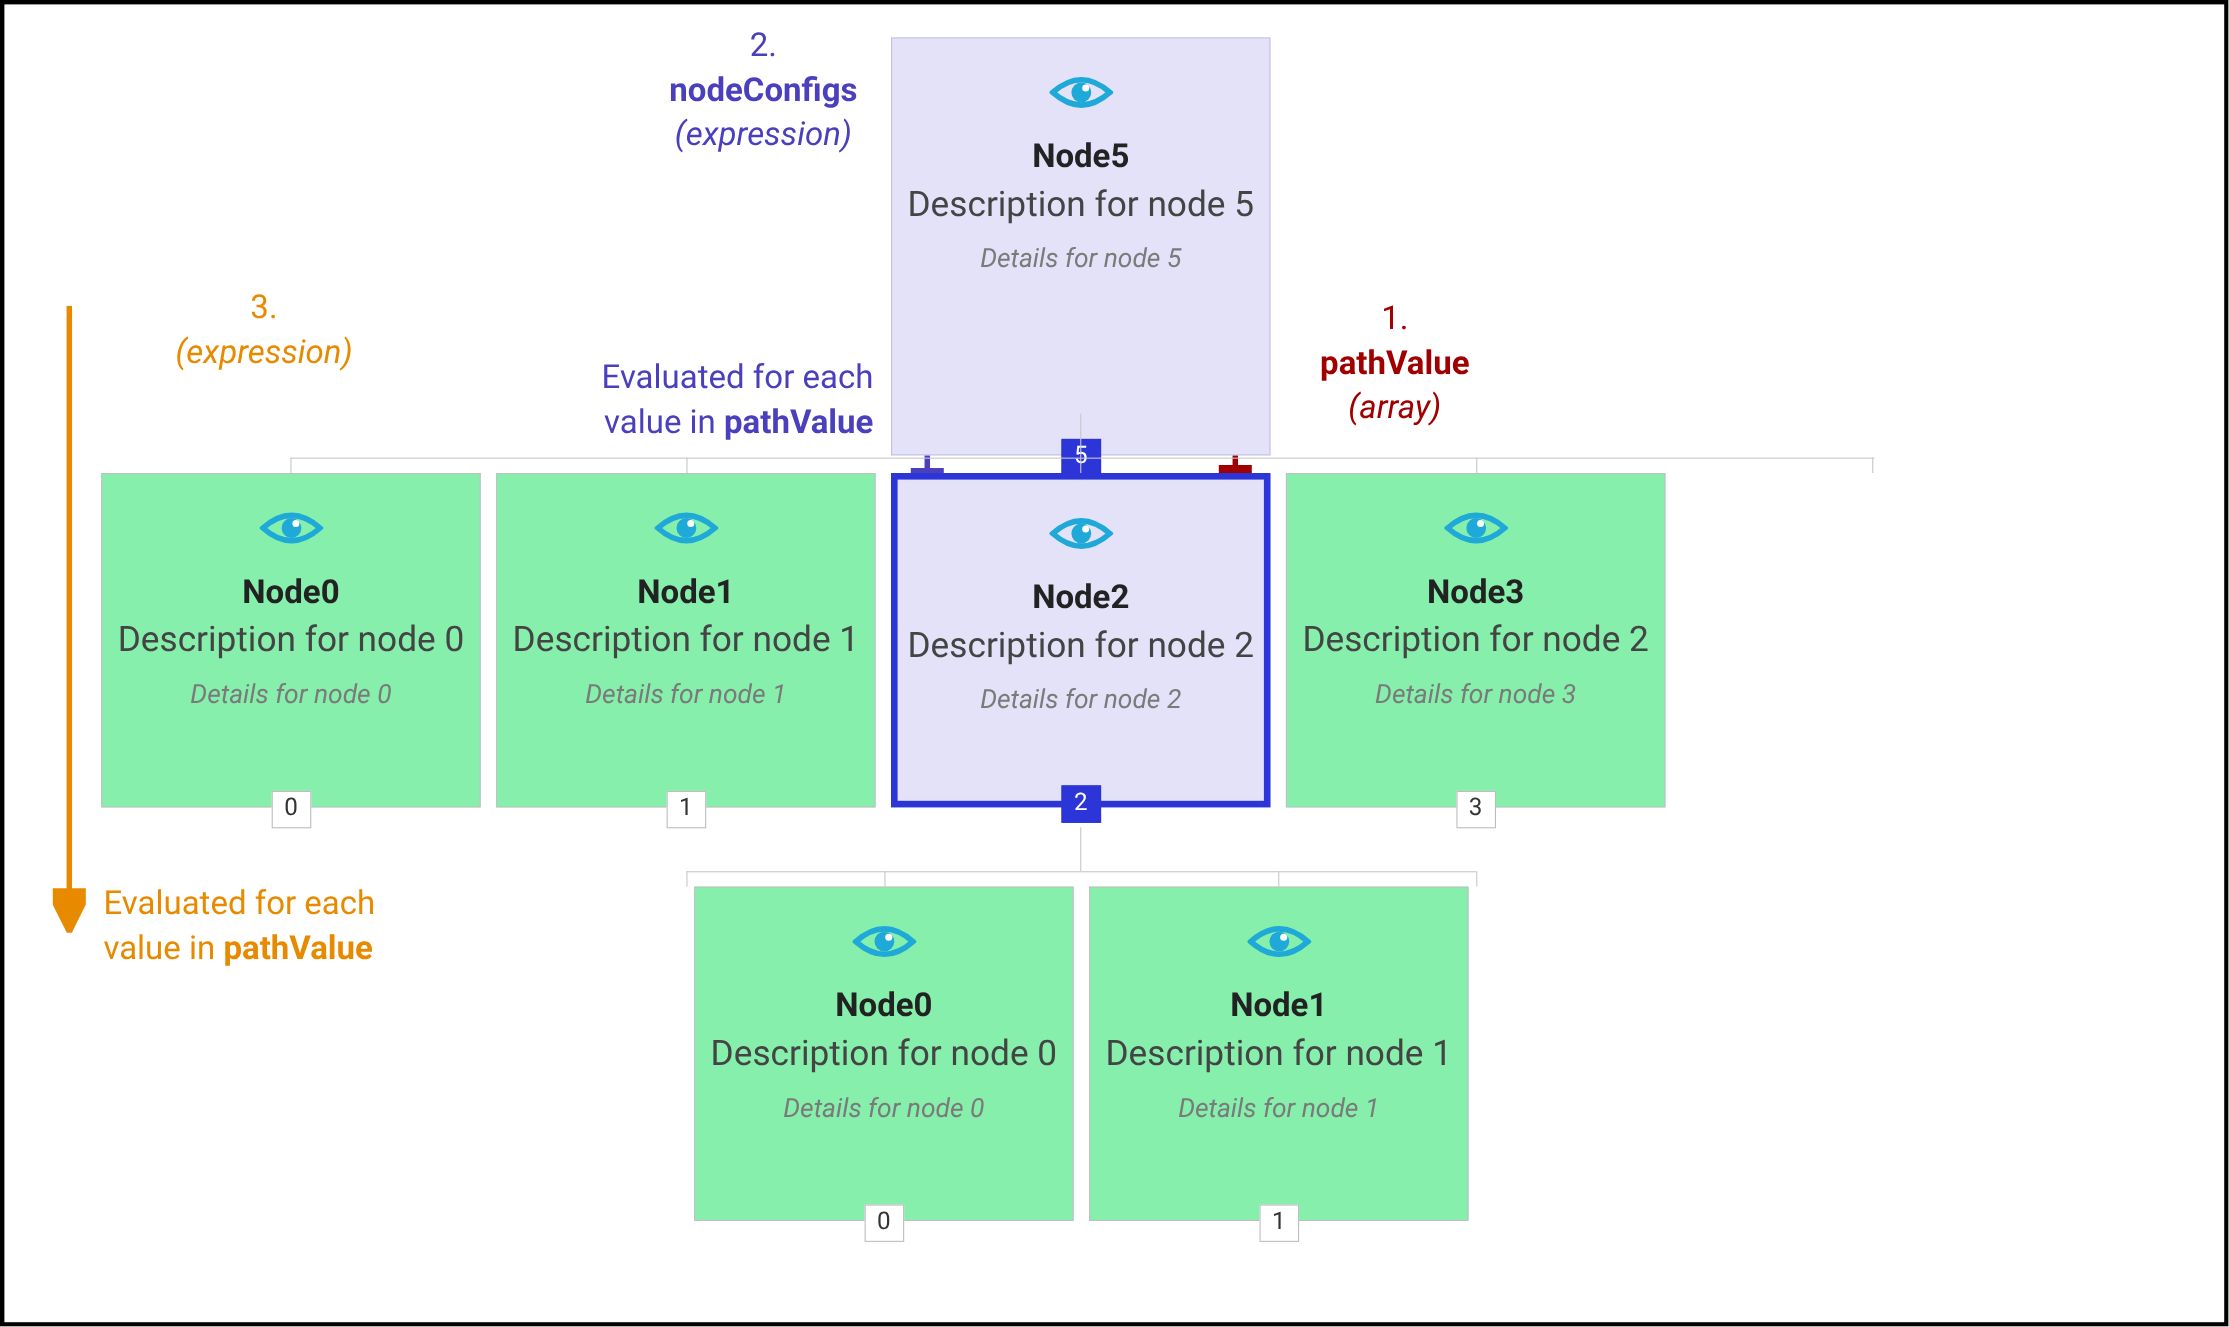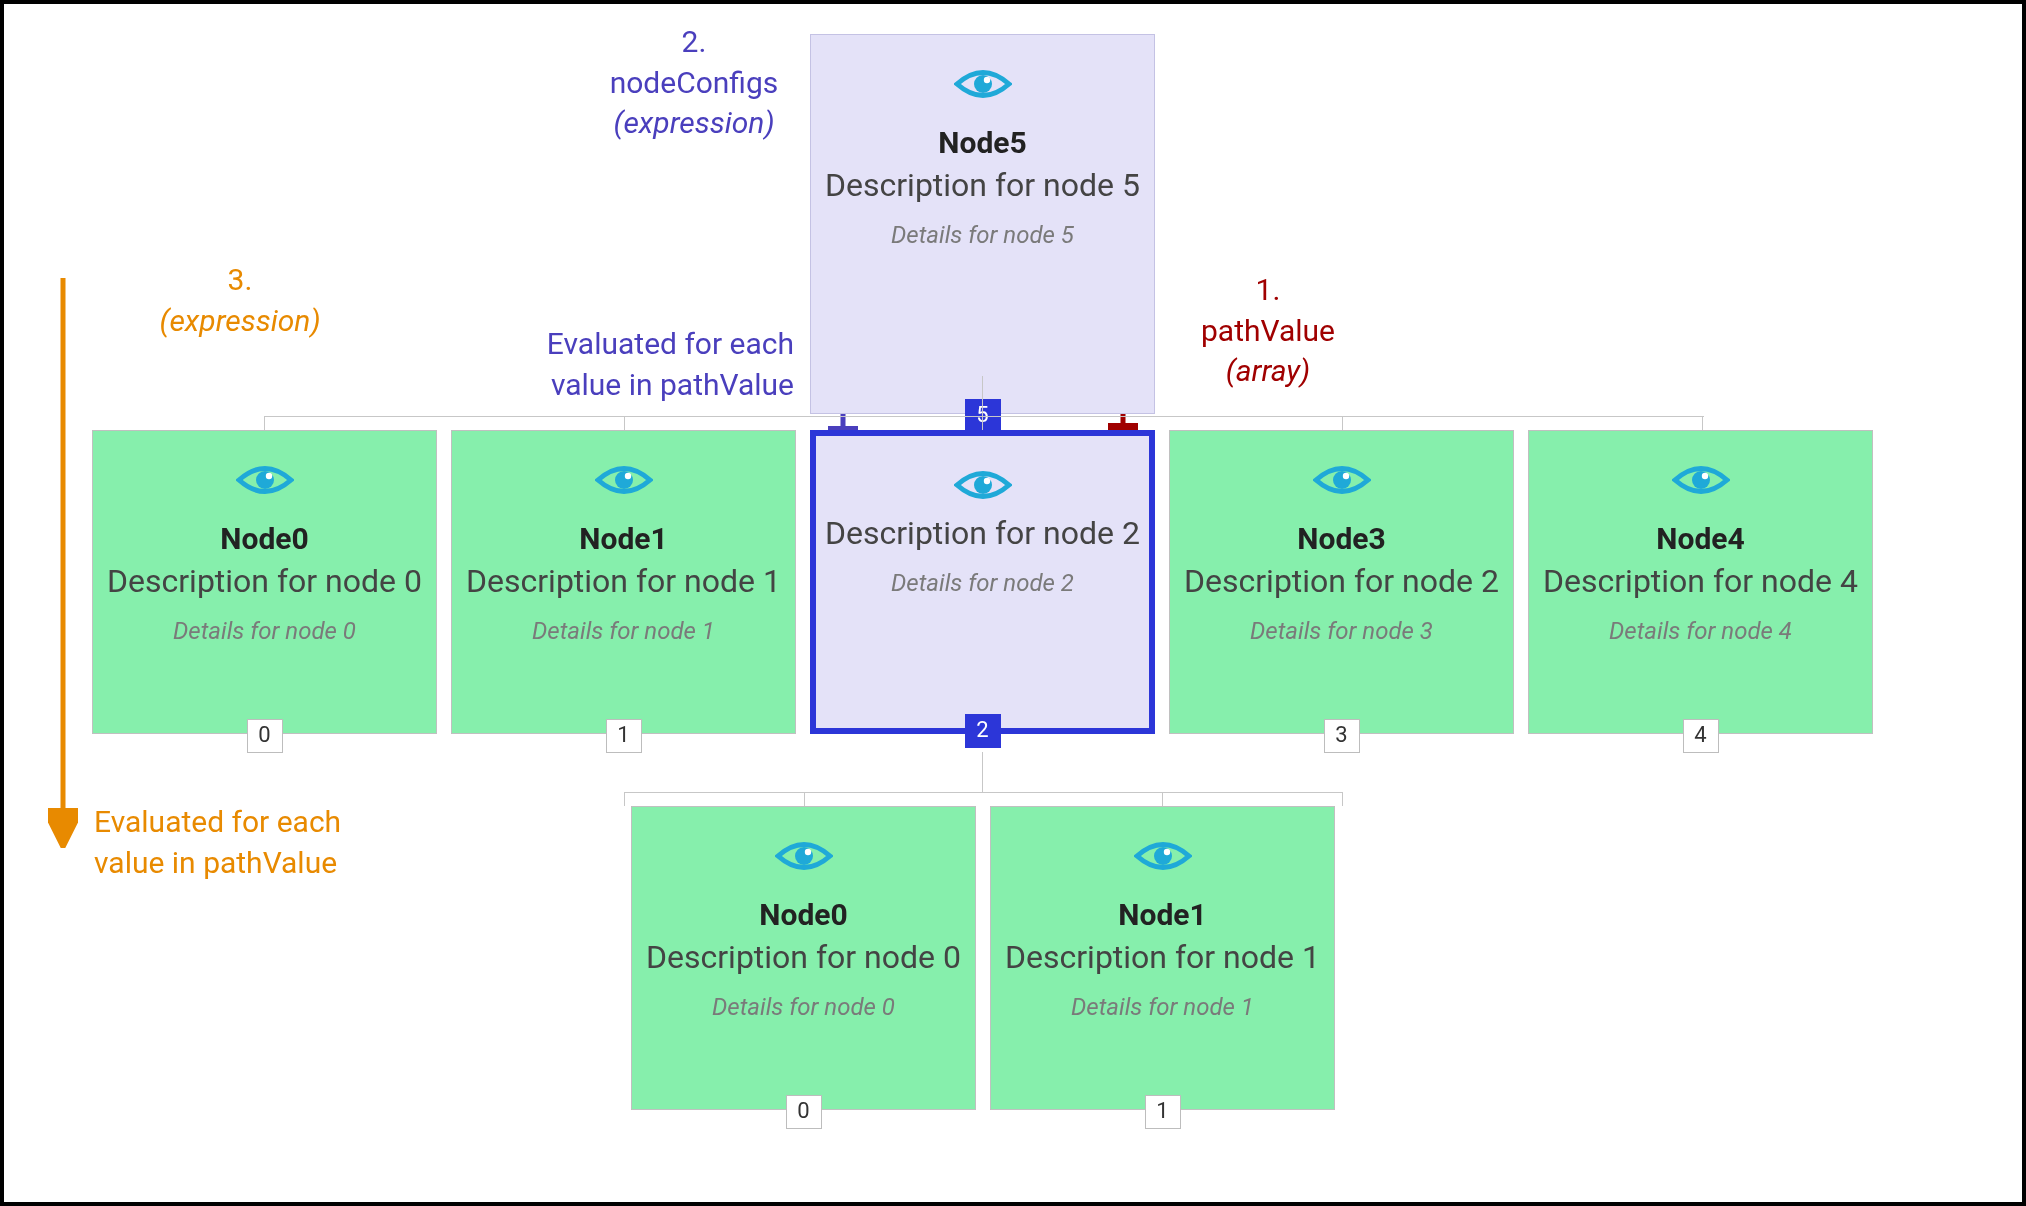--- a/index.html
+++ b/index.html
@@ -14,21 +14,21 @@
     width: 2026px;
     height: 1206px;
     position: relative;
     overflow: hidden;
   }
   .abs { position: absolute; box-sizing: border-box; }
 
   
   .annot { font-size: 30px; line-height: 1.35; text-align: center; }
   .annot .num { font-weight: 400; }
-  .annot .key { font-weight: 400; }
+  .annot .key { font-weight: 700; }
   .annot .paren { font-weight: 400; font-style: italic; }
 
   .c-purple { color: #4a3fbd; }
   .c-red    { color: #a00000; }
   .c-orange { color: #e88a00; }
 
   
   .nodecard {
     background: #86efac;
     border: 1.5px solid #c0c0c0;
@@ -211,52 +211,40 @@
   </div>
 
   <div class="abs nodecard path current" style="left:806px; top:426px; width:345px; height:304px;">
     <span class="eye">
       <svg viewBox="0 0 58 38">
           <path d="M3 19 Q29 -4 55 19 Q29 42 3 19 Z" fill="none" stroke="#1fa9d8" stroke-width="5"></path>
           <circle cx="29" cy="19" r="9" fill="#1fa9d8"></circle>
           <circle cx="33" cy="15" r="3.2" fill="#fff"></circle>
         </svg>
     </span>
+    <div class="title">Node2</div>
     <div class="desc">Description for node 2</div>
     <div class="details">Details for node 2</div>
     <div class="idx blue">2</div>
   </div>
 
   <div class="abs nodecard" style="left:1165px; top:426px; width:345px; height:304px;">
     <span class="eye">
       <svg viewBox="0 0 58 38">
           <path d="M3 19 Q29 -4 55 19 Q29 42 3 19 Z" fill="none" stroke="#1fa9d8" stroke-width="5"></path>
           <circle cx="29" cy="19" r="9" fill="#1fa9d8"></circle>
           <circle cx="33" cy="15" r="3.2" fill="#fff"></circle>
         </svg>
     </span>
     <div class="title">Node3</div>
     <div class="desc">Description for node 2</div>
     <div class="details">Details for node 3</div>
     <div class="idx">3</div>
   </div>
 
-  <div class="abs nodecard" style="left:1524px; top:426px; width:345px; height:304px;">
-    <span class="eye">
-      <svg viewBox="0 0 58 38">
-          <path d="M3 19 Q29 -4 55 19 Q29 42 3 19 Z" fill="none" stroke="#1fa9d8" stroke-width="5"></path>
-          <circle cx="29" cy="19" r="9" fill="#1fa9d8"></circle>
-          <circle cx="33" cy="15" r="3.2" fill="#fff"></circle>
-        </svg>
-    </span>
-    <div class="title">Node4</div>
-    <div class="desc">Description for node 4</div>
-    <div class="details">Details for node 4</div>
-    <div class="idx">4</div>
-  </div>
 
   <div class="vtick" style="left:978px; top:748px; height:40px;"></div>
   <div class="hbar" style="left:620px; top:788px; width:718px;"></div>
   <div class="vtick" style="left:620px;  top:788px; height:14px;"></div>
   <div class="vtick" style="left:800px;  top:788px; height:14px;"></div>
   <div class="vtick" style="left:1158px; top:788px; height:14px;"></div>
   <div class="vtick" style="left:1338px; top:788px; height:14px;"></div>
 
   <div class="abs nodecard" style="left:627px; top:802px; width:345px; height:304px;">
     <span class="eye">

